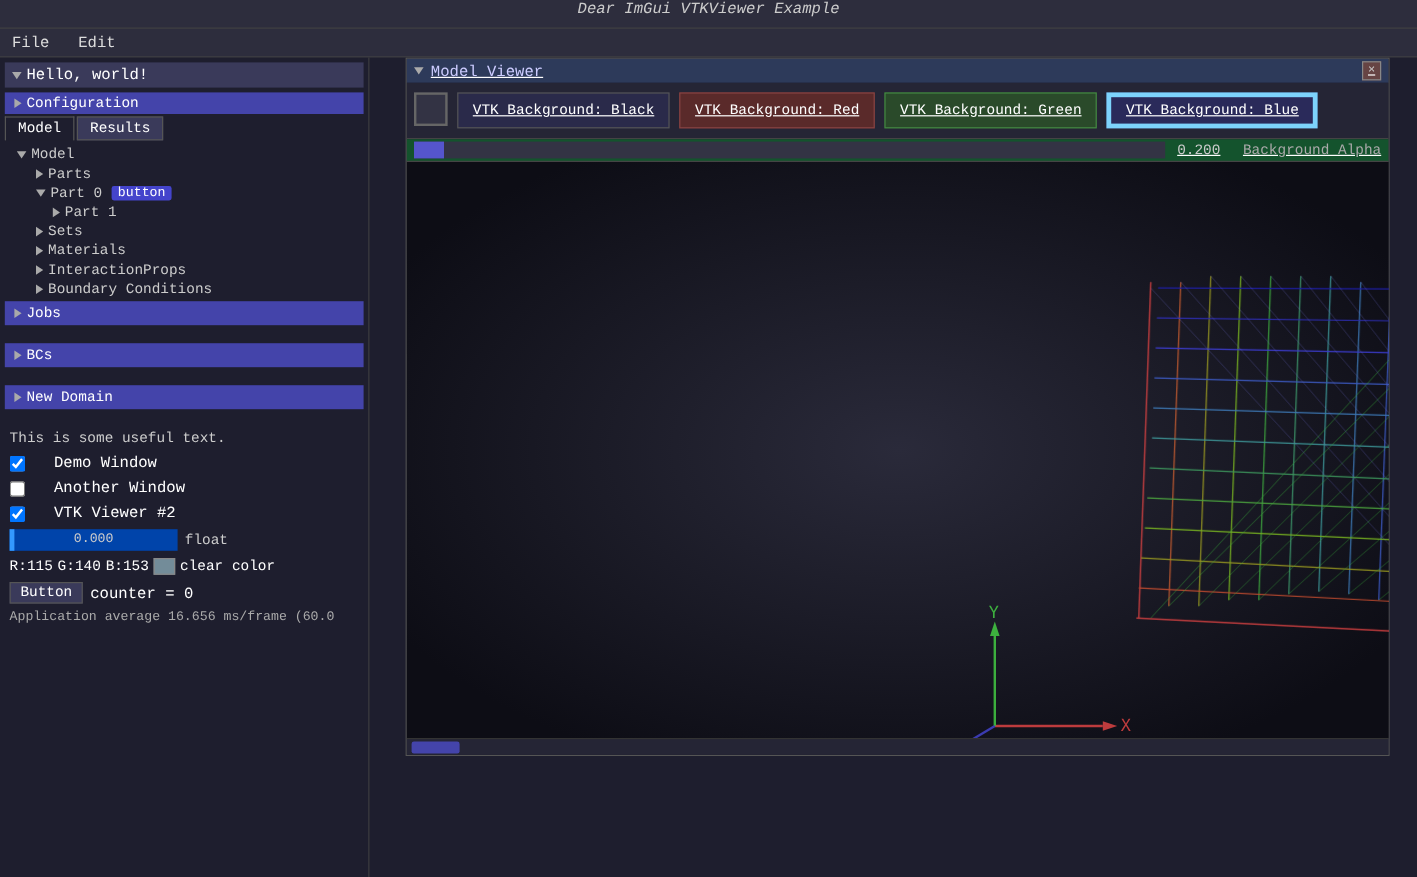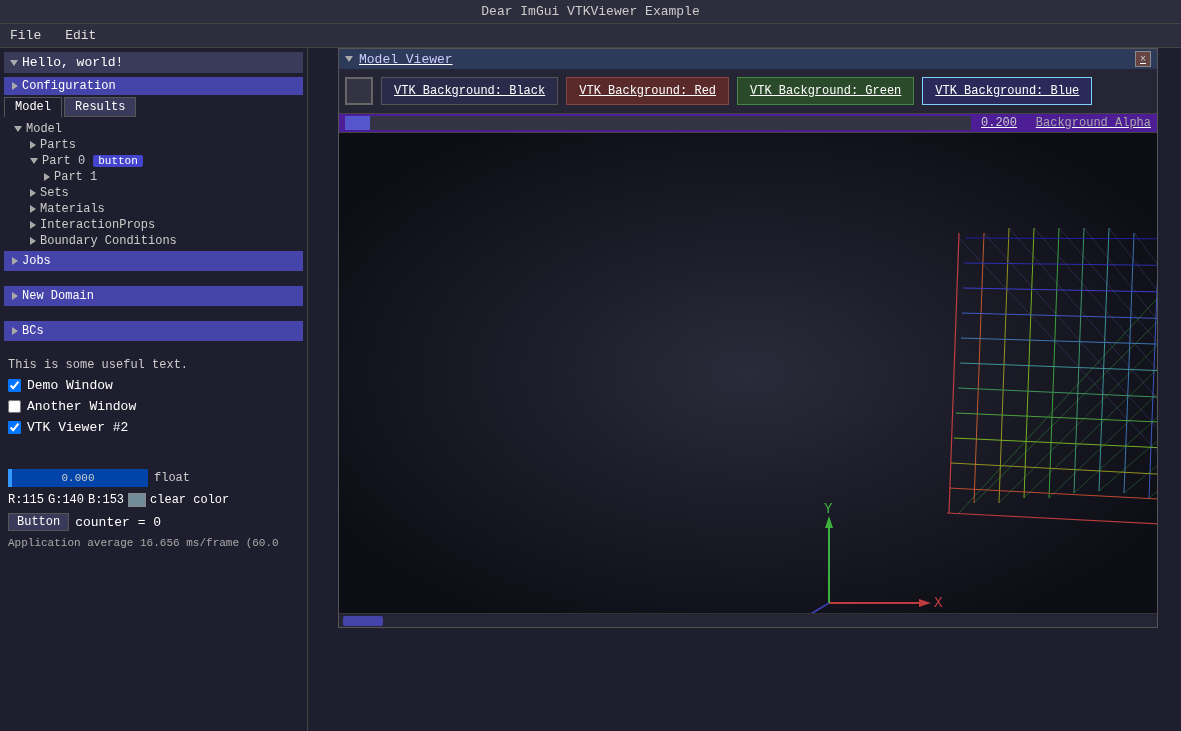--- a/index.html
+++ b/index.html
@@ -12,25 +12,26 @@
       color: #ffffff;
       overflow: hidden;
     }
 
     
     #title-bar {
       width: 100%;
       height: 24px;
       background: #2d2d3d;
       display: flex;
-      align-items: center;
+      align-items: flex-start;
       justify-content: center;
       font-size: 13px;
       color: #cccccc;
       border-bottom: 1px solid #444;
+      font-style: italic;
     }
 
     
     #menu-bar {
       width: 100%;
       height: 24px;
       background: #2d2d3d;
       display: flex;
       align-items: center;
       padding: 0 4px;
@@ -160,33 +161,32 @@
     }
 
     .useful-text {
       font-size: 12px;
       color: #cccccc;
       padding: 2px 4px;
     }
 
     .checkbox-row {
       display: flex;
+      align-items: flex-end;
+      gap: 24px;
+      padding: 2px 4px;
+      font-size: 13px;
+    }
+    .checkbox-row input { cursor: pointer; }
+
+    .float-row {
+      display: flex;
       align-items: center;
       gap: 6px;
       padding: 2px 4px;
-      font-size: 13px;
-    }
-    .checkbox-row input { cursor: pointer; }
-
-    .float-row {
-      display: flex;
-      align-items: center;
-      gap: 6px;
-      padding: 2px 4px;
-      margin-top: 28px;
     }
 
     .float-slider {
       background: #0044aa;
       width: 140px;
       height: 18px;
       position: relative;
       display: flex;
       align-items: center;
     }
@@ -303,26 +303,26 @@
       padding: 4px 12px;
       border: none;
       cursor: pointer;
       font-family: 'Courier New', monospace;
       font-size: 12px;
       color: white;
     }
     .bg-btn-black { background: #2a2a4a; border: 1px solid #555; }
     .bg-btn-red   { background: #5a2a2a; border: 1px solid #884444; }
     .bg-btn-green { background: #2a4a2a; border: 1px solid #448844; }
-    .bg-btn-blue  { background: #2a2a5a; border: 1px solid #7dd3fc; }
+    .bg-btn-blue  { background: #2a2a5a; border: 4px solid #7dd3fc; }
 
     .alpha-row {
       display: flex;
       align-items: center;
-      background: #4c1d95;
+      background: #14532d;
       padding: 2px 6px;
       border-bottom: 1px solid #444;
     }
 
     .alpha-slider {
       flex: 1;
       height: 14px;
       background: #333344;
       position: relative;
     }
@@ -460,26 +460,26 @@
       </div>
     </div>
 
     <button class="big-btn">
       <span class="triangle-right"></span>
       <span>Jobs</span>
     </button>
 
     <button class="big-btn">
       <span class="triangle-right"></span>
-      <span>New Domain</span>
+      <span>BCs</span>
     </button>
 
     <button class="big-btn">
       <span class="triangle-right"></span>
-      <span>BCs</span>
+      <span>New Domain</span>
     </button>
 
     <div class="useful-text">This is some useful text.</div>
 
     <div class="checkbox-row">
       <input type="checkbox" checked="" style="">
       <span>Demo Window</span>
     </div>
     <div class="checkbox-row">
       <input type="checkbox" style="">

